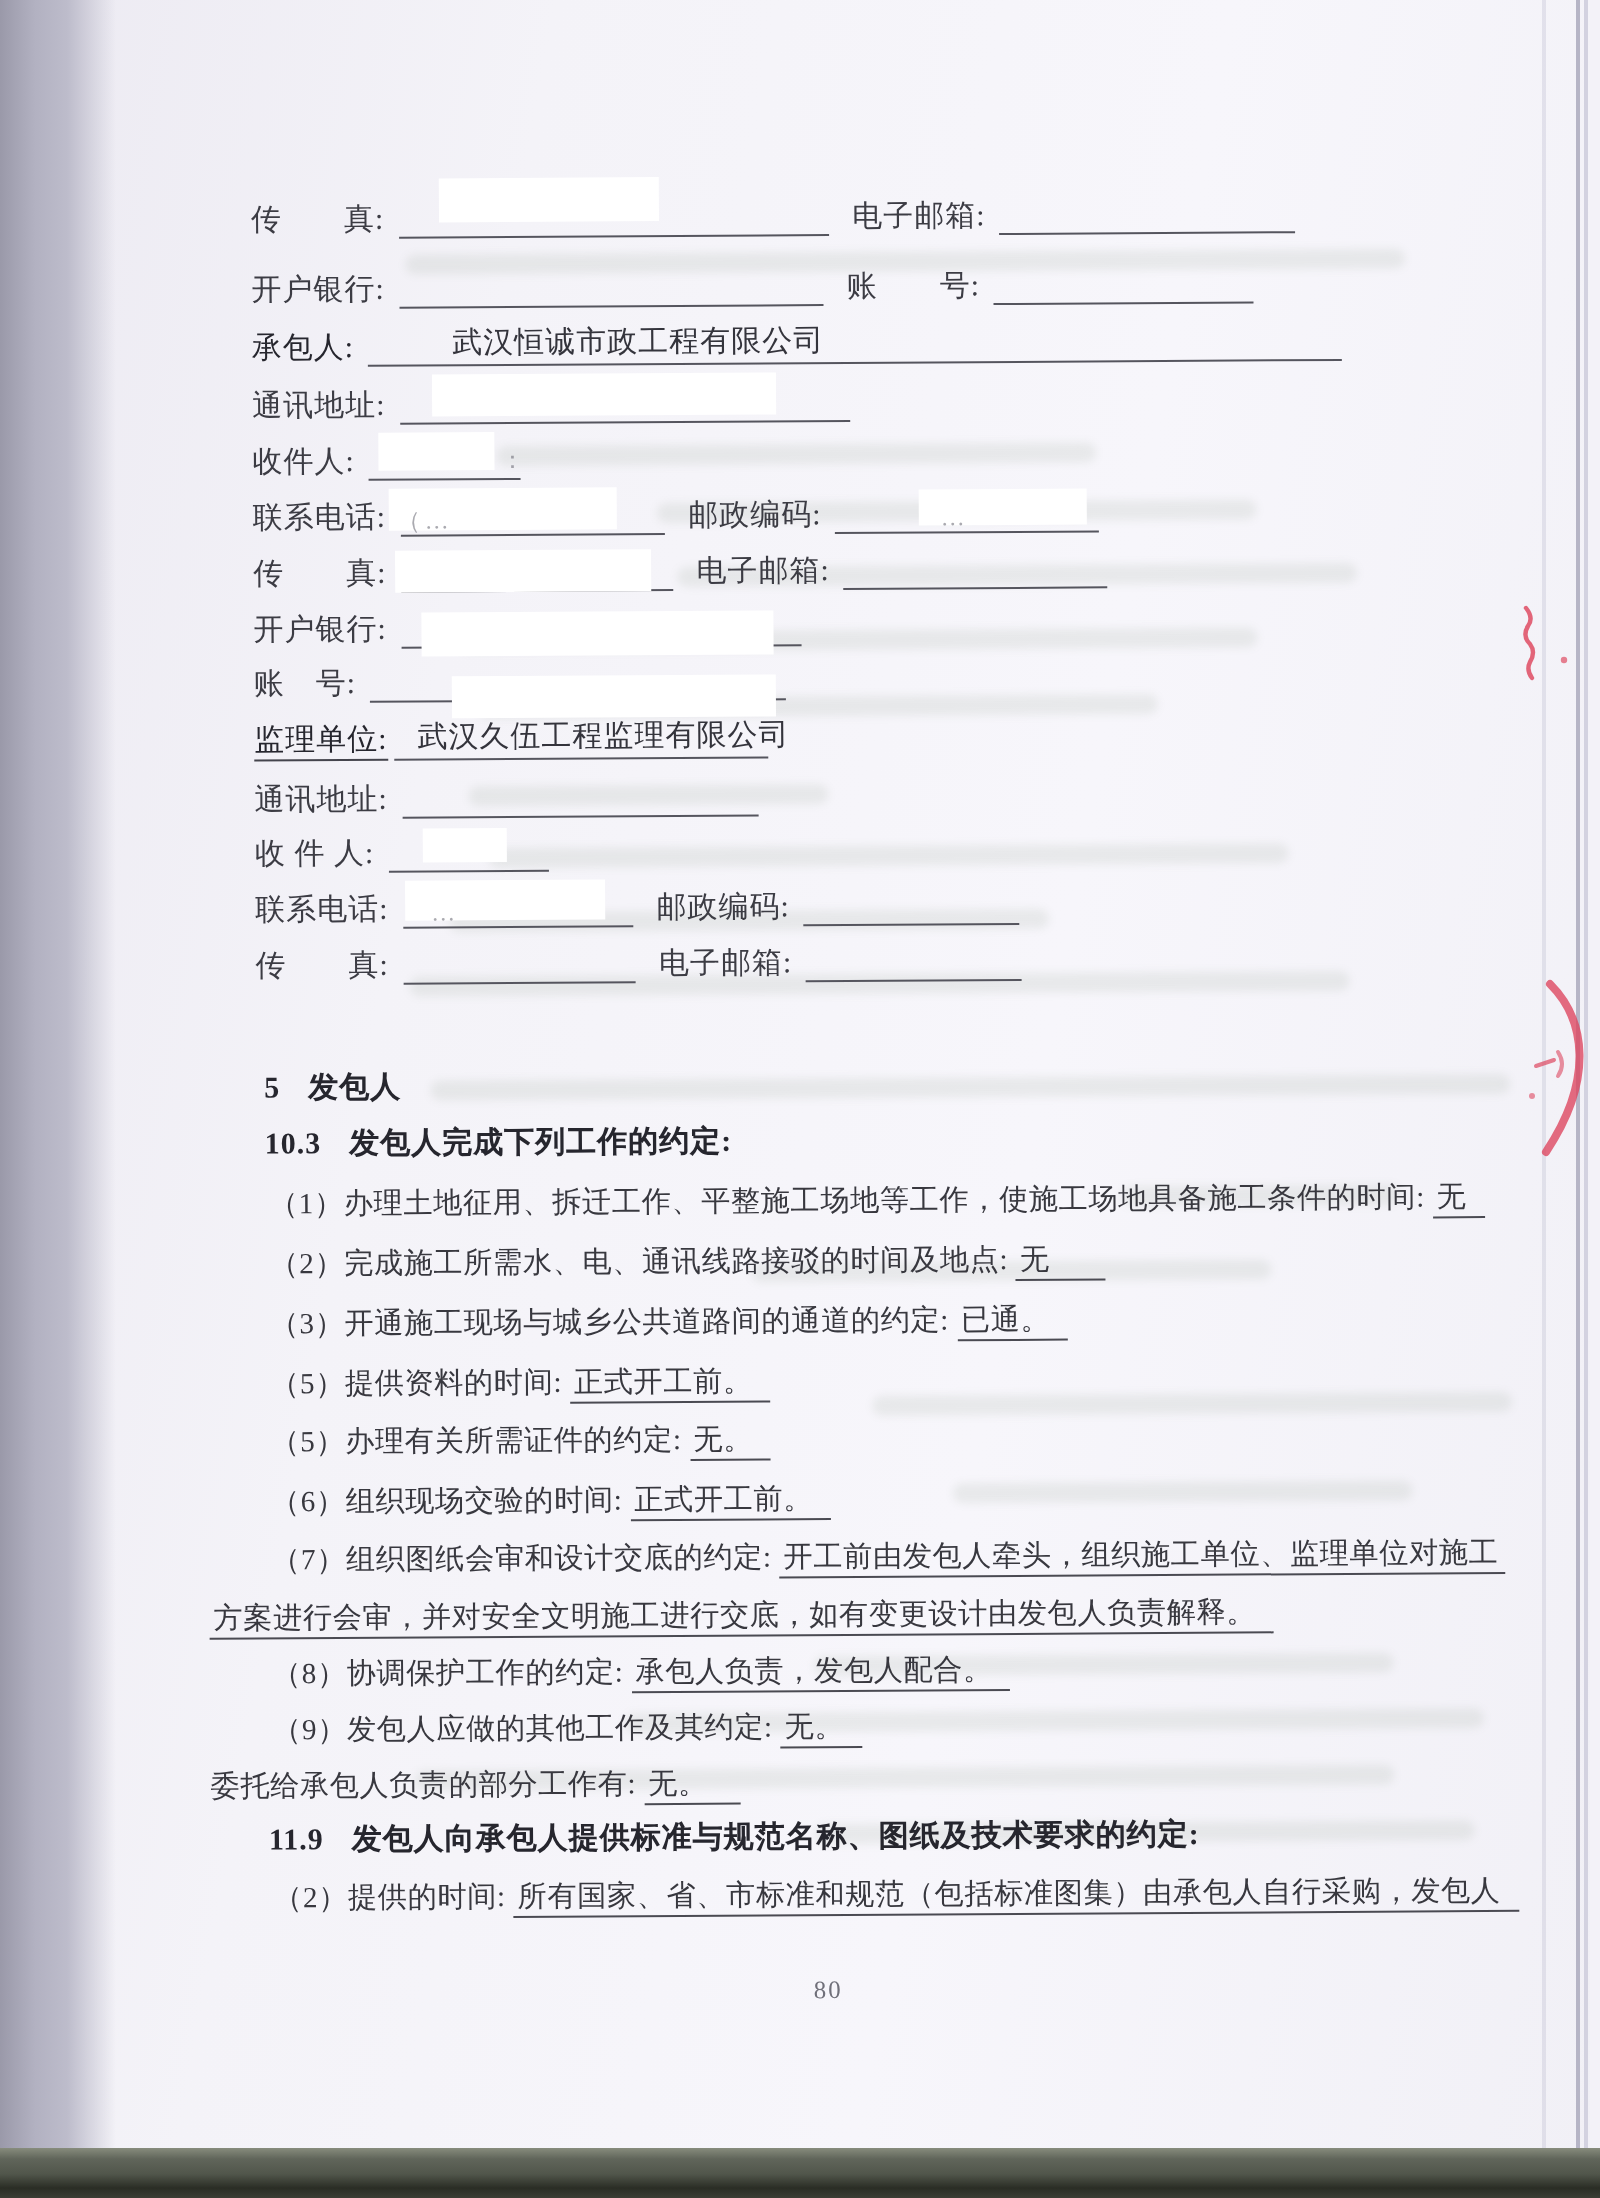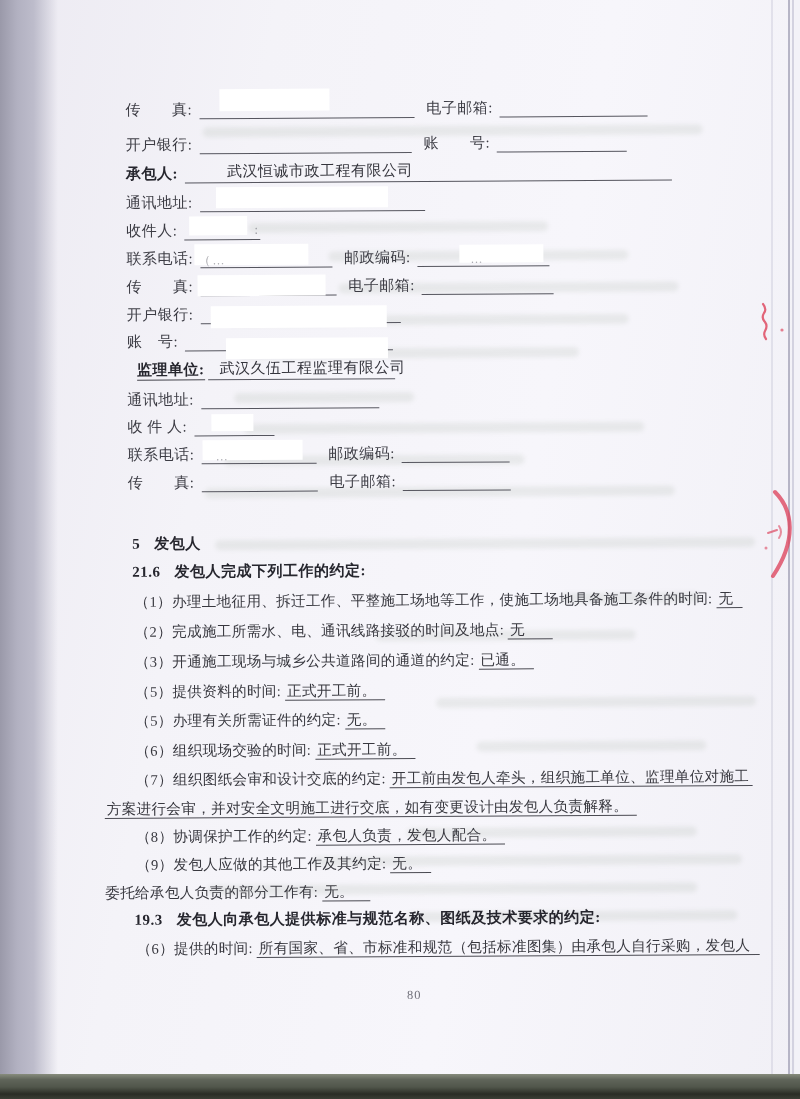--- a/index.html
+++ b/index.html
@@ -16,22 +16,22 @@
   .edge-l2{position:absolute;left:792px;top:0;width:2px;height:1074px;background:#d3d2e0;}
   .edge-w{position:absolute;left:795px;top:0;width:5px;height:1074px;background:#f3f2f8;}
   
   .content{position:absolute;inset:0;transform:rotate(-0.35deg);transform-origin:420px 520px;color:#3c3c44;}
   
   .crow{position:absolute;left:128px;display:flex;align-items:flex-end;height:21px;
         font-size:15px;white-space:nowrap;letter-spacing:.5px;}
   .uline{display:inline-block;border-bottom:1px solid #55555e;height:20px;margin-left:7px;
          font-size:15px;color:#34343c;}
   .lbl2{margin-left:12px;}
-  .bold{font-weight:bold;color:#26262e;}
-  .lblu{border-bottom:1px solid #44444c;margin-left:10px;}
+  .bold{font-weight:normal;color:#26262e;}
+  .lblu{border-bottom:1px solid #44444c;}
   
   .bline{position:absolute;font-size:14.6px;white-space:nowrap;letter-spacing:.3px;color:#38383f;}
   .bhead{font-size:15px;font-weight:bold;color:#26262e;letter-spacing:.5px;}
   .hgap{margin-left:14px;}
   .uval{border-bottom:1px solid #4a4a52;padding:0 9px 1px 2px;}
   
   .redact{position:absolute;background:#ffffff;}
   .remnant{position:absolute;font-size:12px;color:rgba(85,85,98,.5);letter-spacing:2px;}
   .smudge{position:absolute;height:10px;background:#7e8e79;opacity:.12;filter:blur(2px);border-radius:5px;}
   .pageno{position:absolute;top:988px;left:404px;font-size:12.5px;color:#70707a;letter-spacing:1px;}
@@ -146,21 +146,21 @@
 
     <span class="remnant" style="left:252px;top:221px">：</span>
     <span class="remnant" style="left:200px;top:251px">（…</span>
     <span class="remnant" style="left:472px;top:252px">…</span>
     <span class="remnant" style="left:216px;top:448px">…</span>
 
     <div class="bline bhead" style="top:533px;left:132px">
       <span>5</span><span class="hgap">发包人</span>
     </div>
     <div class="bline bhead" style="top:561px;left:132px">
-      <span>21.6</span><span class="hgap">发包人完成下列工作的约定:</span>
+      <span>10.3</span><span class="hgap">发包人完成下列工作的约定:</span>
     </div>
 
     <div class="bline" style="top:591px;left:134px">
       <span>（1）办理土地征用、拆迁工作、平整施工场地等工作，使施工场地具备施工条件的时间: </span><span class="uval">无</span>
     </div>
     <div class="bline" style="top:621px;left:134px">
       <span>（2）完成施工所需水、电、通讯线路接驳的时间及地点: </span><span class="uval" style="padding-right:28px">无</span>
     </div>
     <div class="bline" style="top:651px;left:134px">
       <span>（3）开通施工现场与城乡公共道路间的通道的约定: </span><span class="uval">已通。</span>
@@ -184,24 +184,24 @@
       <span>（8）协调保护工作的约定: </span><span class="uval">承包人负责，发包人配合。</span>
     </div>
     <div class="bline" style="top:854px;left:134px">
       <span>（9）发包人应做的其他工作及其约定: </span><span class="uval">无。</span>
     </div>
     <div class="bline" style="top:882px;left:103px">
       <span>委托给承包人负责的部分工作有: </span><span class="uval" style="padding-right:16px">无。</span>
     </div>
 
     <div class="bline bhead" style="top:909px;left:132px">
-      <span>19.3</span><span class="hgap">发包人向承包人提供标准与规范名称、图纸及技术要求的约定:</span>
+      <span>11.9</span><span class="hgap">发包人向承包人提供标准与规范名称、图纸及技术要求的约定:</span>
     </div>
     <div class="bline" style="top:938px;left:134px">
-      <span>（6）提供的时间: </span><span class="uval">所有国家、省、市标准和规范（包括标准图集）由承包人自行采购，发包人</span>
+      <span>（2）提供的时间: </span><span class="uval">所有国家、省、市标准和规范（包括标准图集）由承包人自行采购，发包人</span>
     </div>
 
     <div class="pageno">80</div>
   </div>
 
   <div class="spine"></div>
   <div class="edge-ridge"></div>
   <div class="edge-l1"></div>
   <div class="edge-l2"></div>
   <div class="edge-w"></div>

